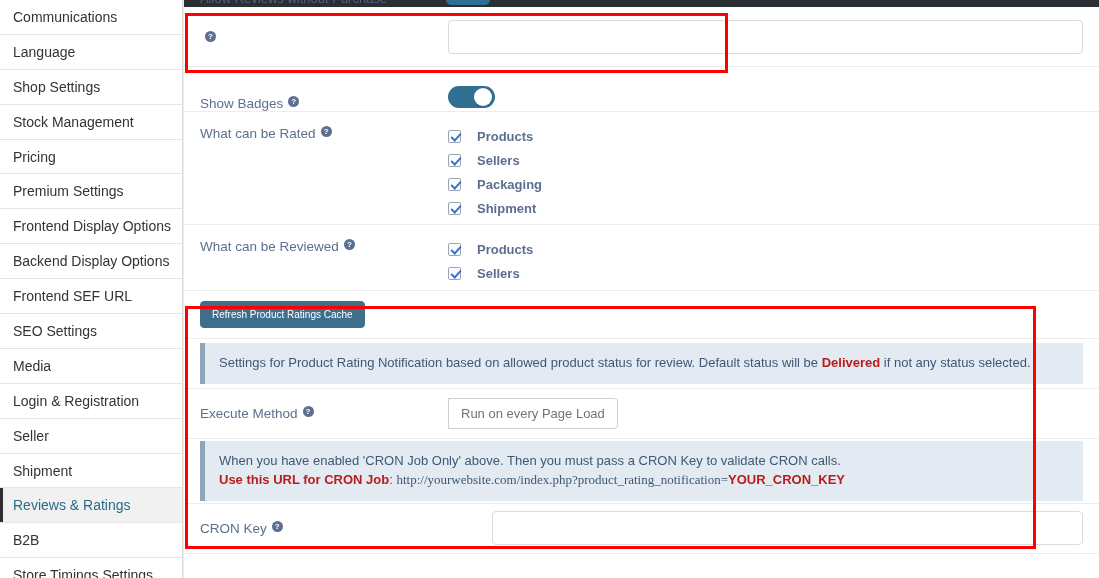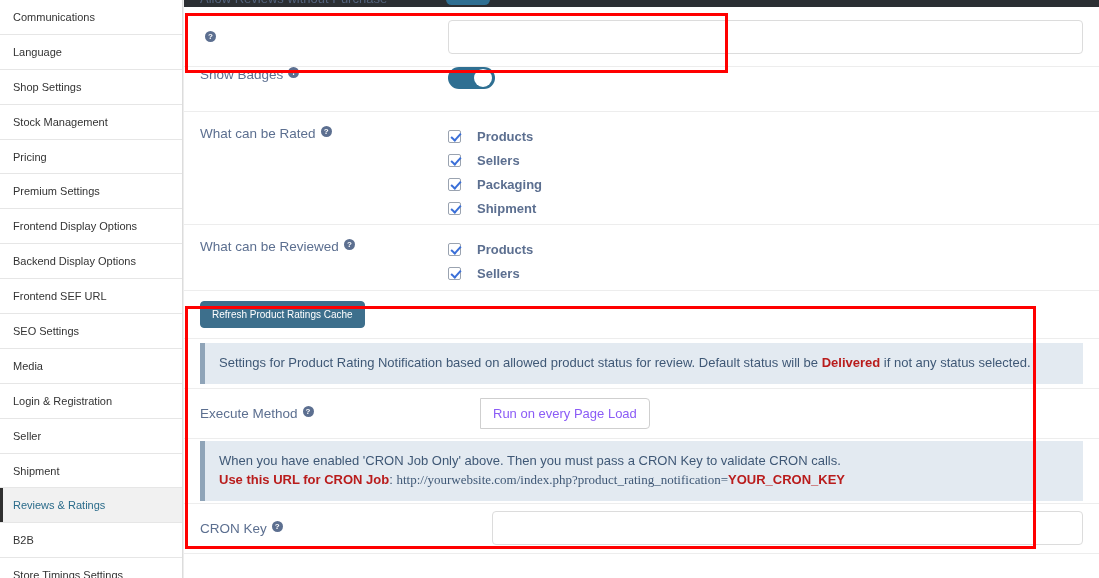--- a/index.html
+++ b/index.html
@@ -36,21 +36,21 @@
     position: relative;
     z-index: 2;
   }
   .side-item {
     height: 34.9px;
     box-sizing: border-box;
     display: flex;
     align-items: center;
     padding-left: 13px;
     border-bottom: 1px solid #e6e6e6;
-    font-size: 11px;
+    font-size: 14px;
     color: #333333;
     font-family: "Liberation Sans", sans-serif;
     white-space: nowrap;
     background: #ffffff;
     position: relative;
   }
   .side-item.active {
     background: #f1f1f1;
     color: #2a6b8a;
   }
@@ -222,21 +222,21 @@
     cursor: pointer;
     font-family: "Liberation Sans", sans-serif;
     white-space: nowrap;
   }
   .btn-group { display: inline-flex; }
   .btn-group .seg {
     font-size: 13px;
     padding: 7px 12px;
     border: 1px solid #cfcfcf;
     background: #ffffff;
-    color: #8b5cf6;
+    color: #737373;
     cursor: pointer;
     white-space: nowrap;
     font-family: "Liberation Sans", sans-serif;
   }
   .btn-group .seg.active {
     background: #3d6f8c;
     border-color: #3d6f8c;
     color: #ffffff;
     font-weight: bold;
   }
@@ -341,21 +341,21 @@
 
     <div class="row" style="height:60px;align-items:center;">
       <div class="row-label" style="padding-top:0;">
         <span class="help">?</span>
       </div>
       <div class="row-field">
         <input class="text-input" type="text" placeholder="" style="">
       </div>
     </div>
 
-    <div class="row" style="height:45px;align-items:flex-start;">
+    <div class="row" style="height:45px;align-items:flex-end;">
       <div class="row-label" style="padding-top:0;">
         <span>Show Badges</span>
         <span class="help">?</span>
       </div>
       <div class="row-field">
         <div class="toggle">
           <div class="knob"></div>
         </div>
       </div>
     </div>
@@ -411,21 +411,21 @@
         <button class="btn">Refresh Product Ratings Cache</button>
       </div>
     </div>
 
     <div class="banner-wrap" style="padding-top:4px;padding-bottom:4px;">
       <div class="banner">
         <span>Settings for Product Rating Notification based on allowed product status for review. Default status will be </span><b>Delivered</b><span> if not any status selected.</span>
       </div>
     </div>
 
-    <div class="row" style="height:50px;align-items:center;gap:32px;">
+    <div class="row" style="height:50px;align-items:center;">
       <div class="row-label" style="padding-top:0;">
         <span>Execute Method</span>
         <span class="help">?</span>
       </div>
       <div class="row-field">
         <div class="btn-group">
           <button class="seg">Run on every Page Load</button>
         </div>
       </div>
     </div>

